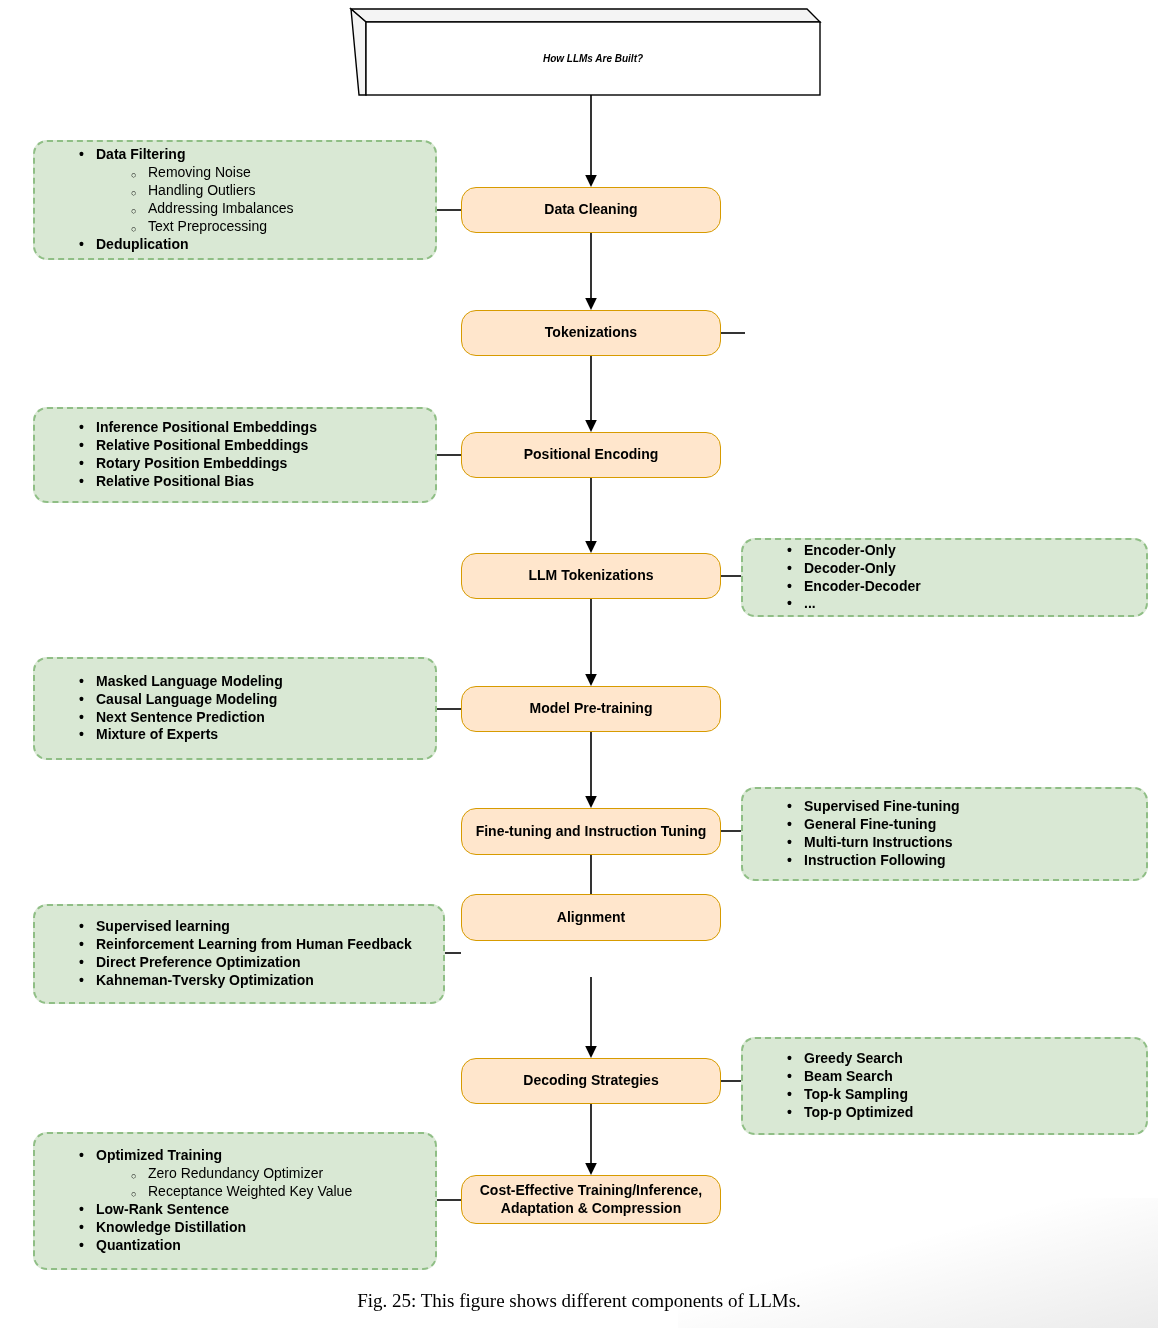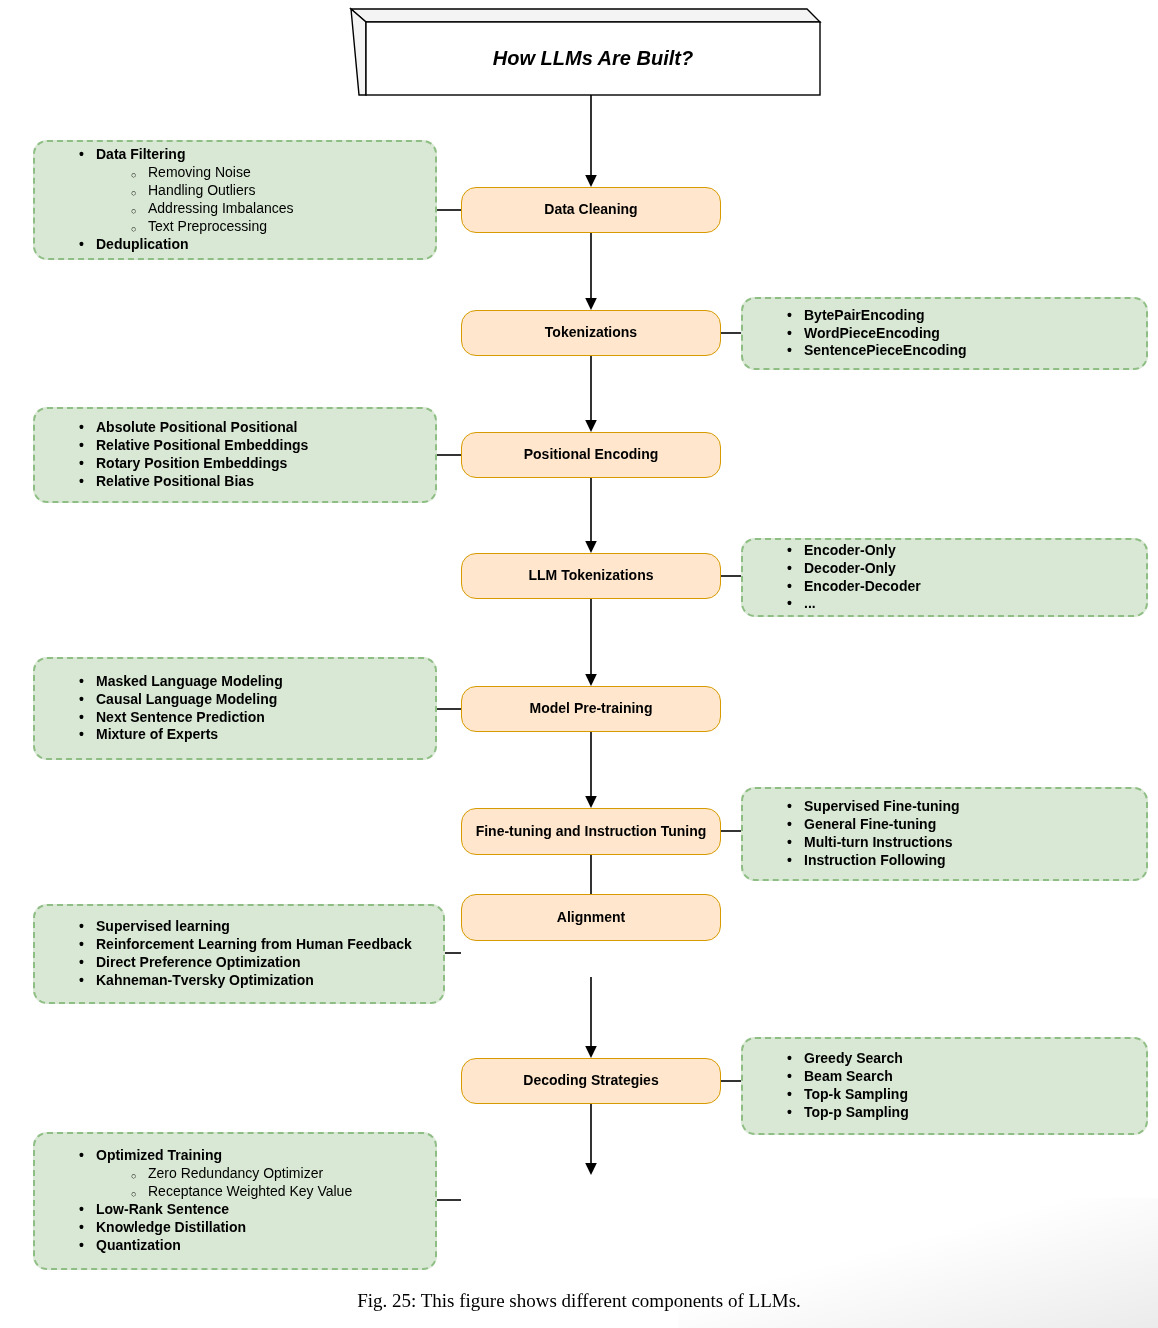--- a/index.html
+++ b/index.html
@@ -27,21 +27,21 @@
   .note li{position:relative;padding-left:17px;}
   .note li.lv1{font-weight:bold;}
   .note li.lv1::before{content:"\2022";position:absolute;left:0;top:0;}
   .note li.lv2{margin-left:52px;font-weight:normal;}
   .note li.lv2::before{content:"\25CB";position:absolute;left:0;top:2px;font-size:9px;line-height:18px;}
   .note.right{left:741px;width:407px;}
 
   #title-box{
     position:absolute;left:366px;top:22px;width:454px;height:73px;
     display:flex;align-items:center;justify-content:center;
-    font-size:20px;font-weight:bold;font-style:italic;z-index:2;border-radius:29px;
+    font-size:10px;font-weight:bold;font-style:italic;z-index:2;border-radius:29px;
   }
   #caption{
     position:absolute;left:0;top:1290px;width:1158px;text-align:center;
     font-family:"Liberation Serif",serif;font-size:19px;
   }
   #page-shade{
     position:absolute;right:0;bottom:0;width:480px;height:130px;
     background:linear-gradient(to top left, rgba(0,0,0,0.08), rgba(0,0,0,0) 60%);
     pointer-events:none;
   }
@@ -98,41 +98,36 @@
   <div id="title-box">How LLMs Are Built?</div>
 
   <div class="process" style="top:187px;">Data Cleaning</div>
   <div class="process" style="top:310px;">Tokenizations</div>
   <div class="process" style="top:432px;">Positional Encoding</div>
   <div class="process" style="top:553px;">LLM Tokenizations</div>
   <div class="process" style="top:686px;">Model Pre-training</div>
   <div class="process" style="top:808px;height:47px;">Fine-tuning and Instruction Tuning</div>
   <div class="process" style="top:894px;height:47px;">Alignment</div>
   <div class="process" style="top:1058px;">Decoding Strategies</div>
+  <div class="process" style="top:1175px;height:49px;">Cost-Effective Training/Inference,
+Adaptation &amp; Compression</div>
 
   <div class="note" style="top:140px;height:120px;">
     <ul>
         <li class="lv1">Data Filtering</li>
         <li class="lv2">Removing Noise</li>
         <li class="lv2">Handling Outliers</li>
         <li class="lv2">Addressing Imbalances</li>
         <li class="lv2">Text Preprocessing</li>
         <li class="lv1">Deduplication</li>
       </ul>
   </div>
-  <div class="note right" style="top:297px;height:73px;">
-    <ul>
-        <li class="lv1">BytePairEncoding</li>
-        <li class="lv1">WordPieceEncoding</li>
-        <li class="lv1">SentencePieceEncoding</li>
-      </ul>
-  </div>
   <div class="note" style="top:407px;height:96px;">
     <ul>
-        <li class="lv1">Absolute Positional Positional</li>
+        <li class="lv1">Inference Positional Embeddings</li>
         <li class="lv1">Relative Positional Embeddings</li>
         <li class="lv1">Rotary Position Embeddings</li>
         <li class="lv1">Relative Positional Bias</li>
       </ul>
   </div>
   <div class="note right" style="top:538px;height:79px;">
     <ul>
         <li class="lv1">Encoder-Only</li>
         <li class="lv1">Decoder-Only</li>
         <li class="lv1">Encoder-Decoder</li>
@@ -161,21 +156,21 @@
         <li class="lv1">Reinforcement Learning from Human Feedback</li>
         <li class="lv1">Direct Preference Optimization</li>
         <li class="lv1">Kahneman-Tversky Optimization</li>
       </ul>
   </div>
   <div class="note right" style="top:1037px;height:98px;">
     <ul>
         <li class="lv1">Greedy Search</li>
         <li class="lv1">Beam Search</li>
         <li class="lv1">Top-k Sampling</li>
-        <li class="lv1">Top-p Sampling</li>
+        <li class="lv1">Top-p Optimized</li>
       </ul>
   </div>
   <div class="note" style="top:1132px;height:138px;">
     <ul>
         <li class="lv1">Optimized Training</li>
         <li class="lv2">Zero Redundancy Optimizer</li>
         <li class="lv2">Receptance Weighted Key Value</li>
         <li class="lv1">Low-Rank Sentence</li>
         <li class="lv1">Knowledge Distillation</li>
         <li class="lv1">Quantization</li>

